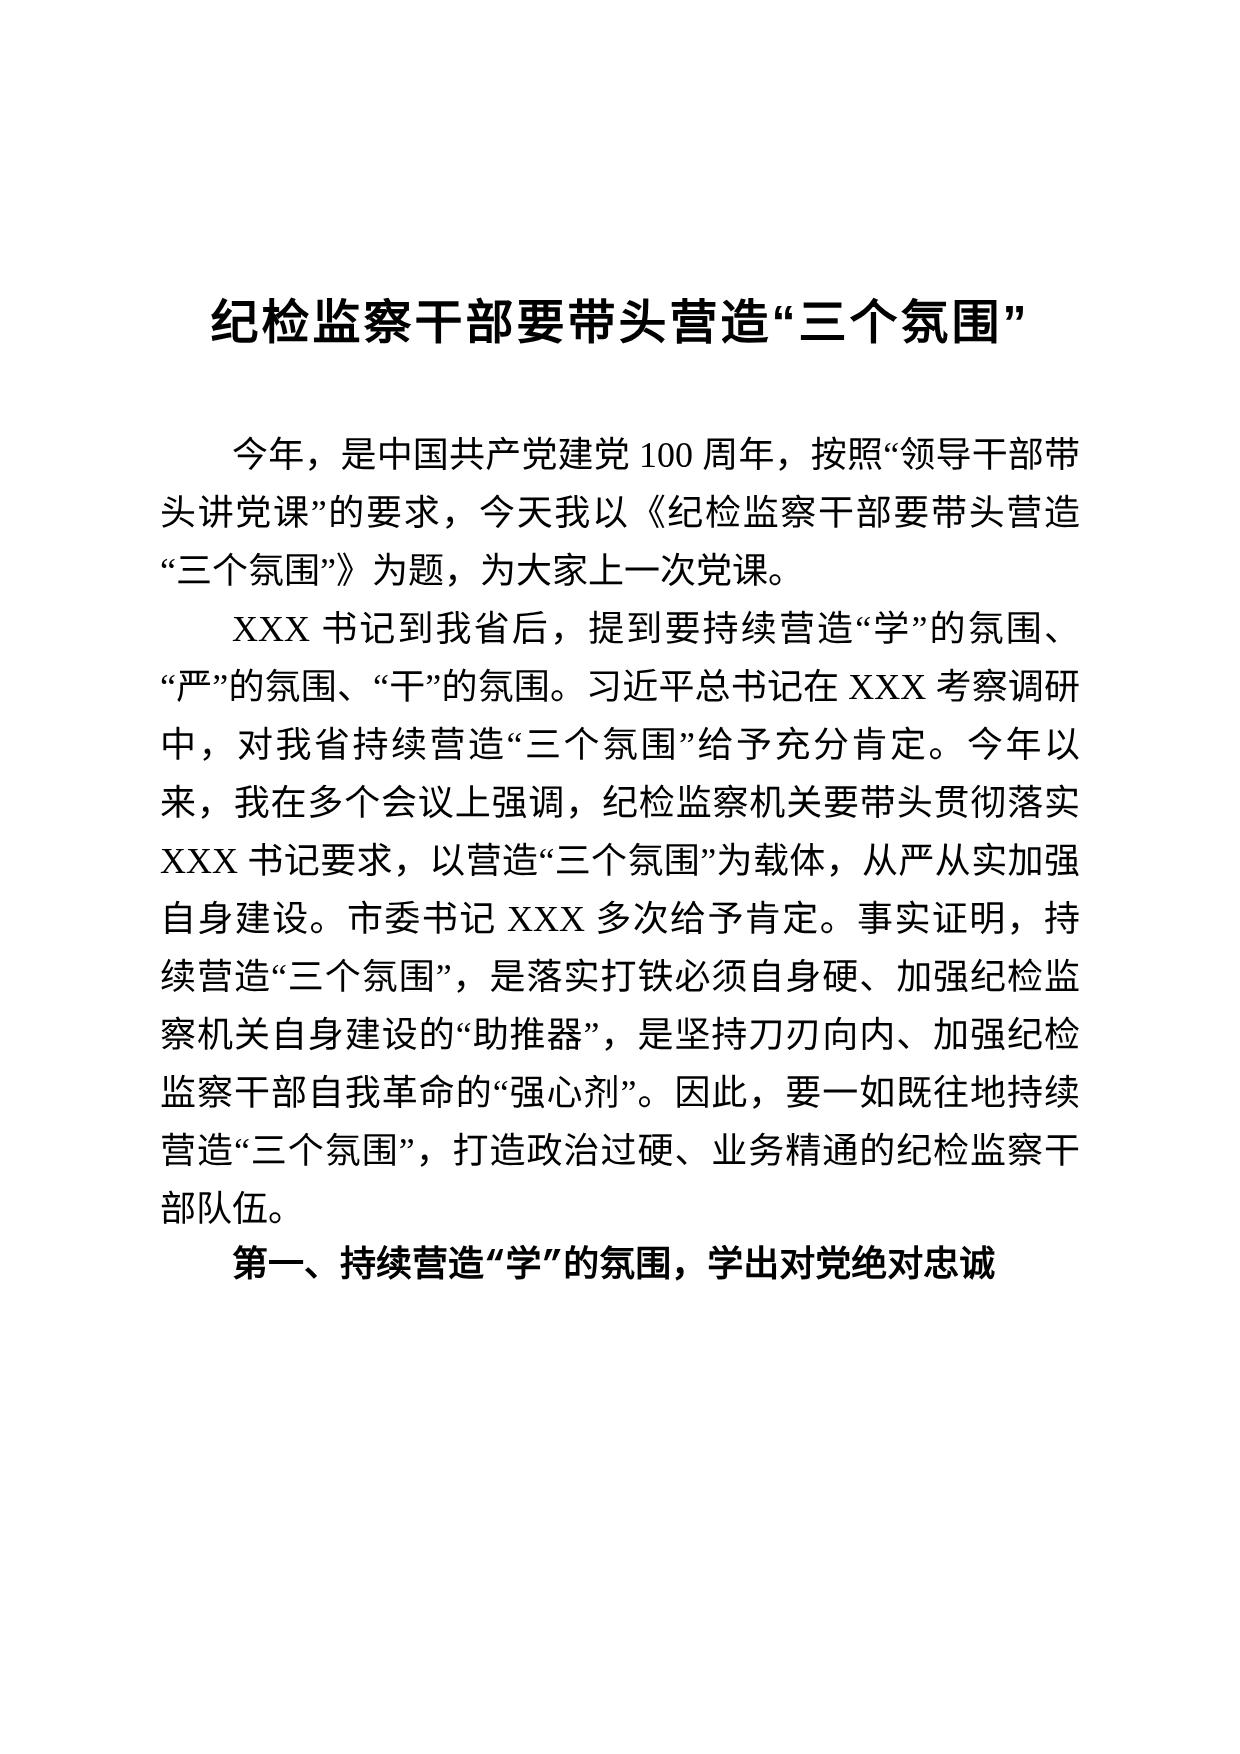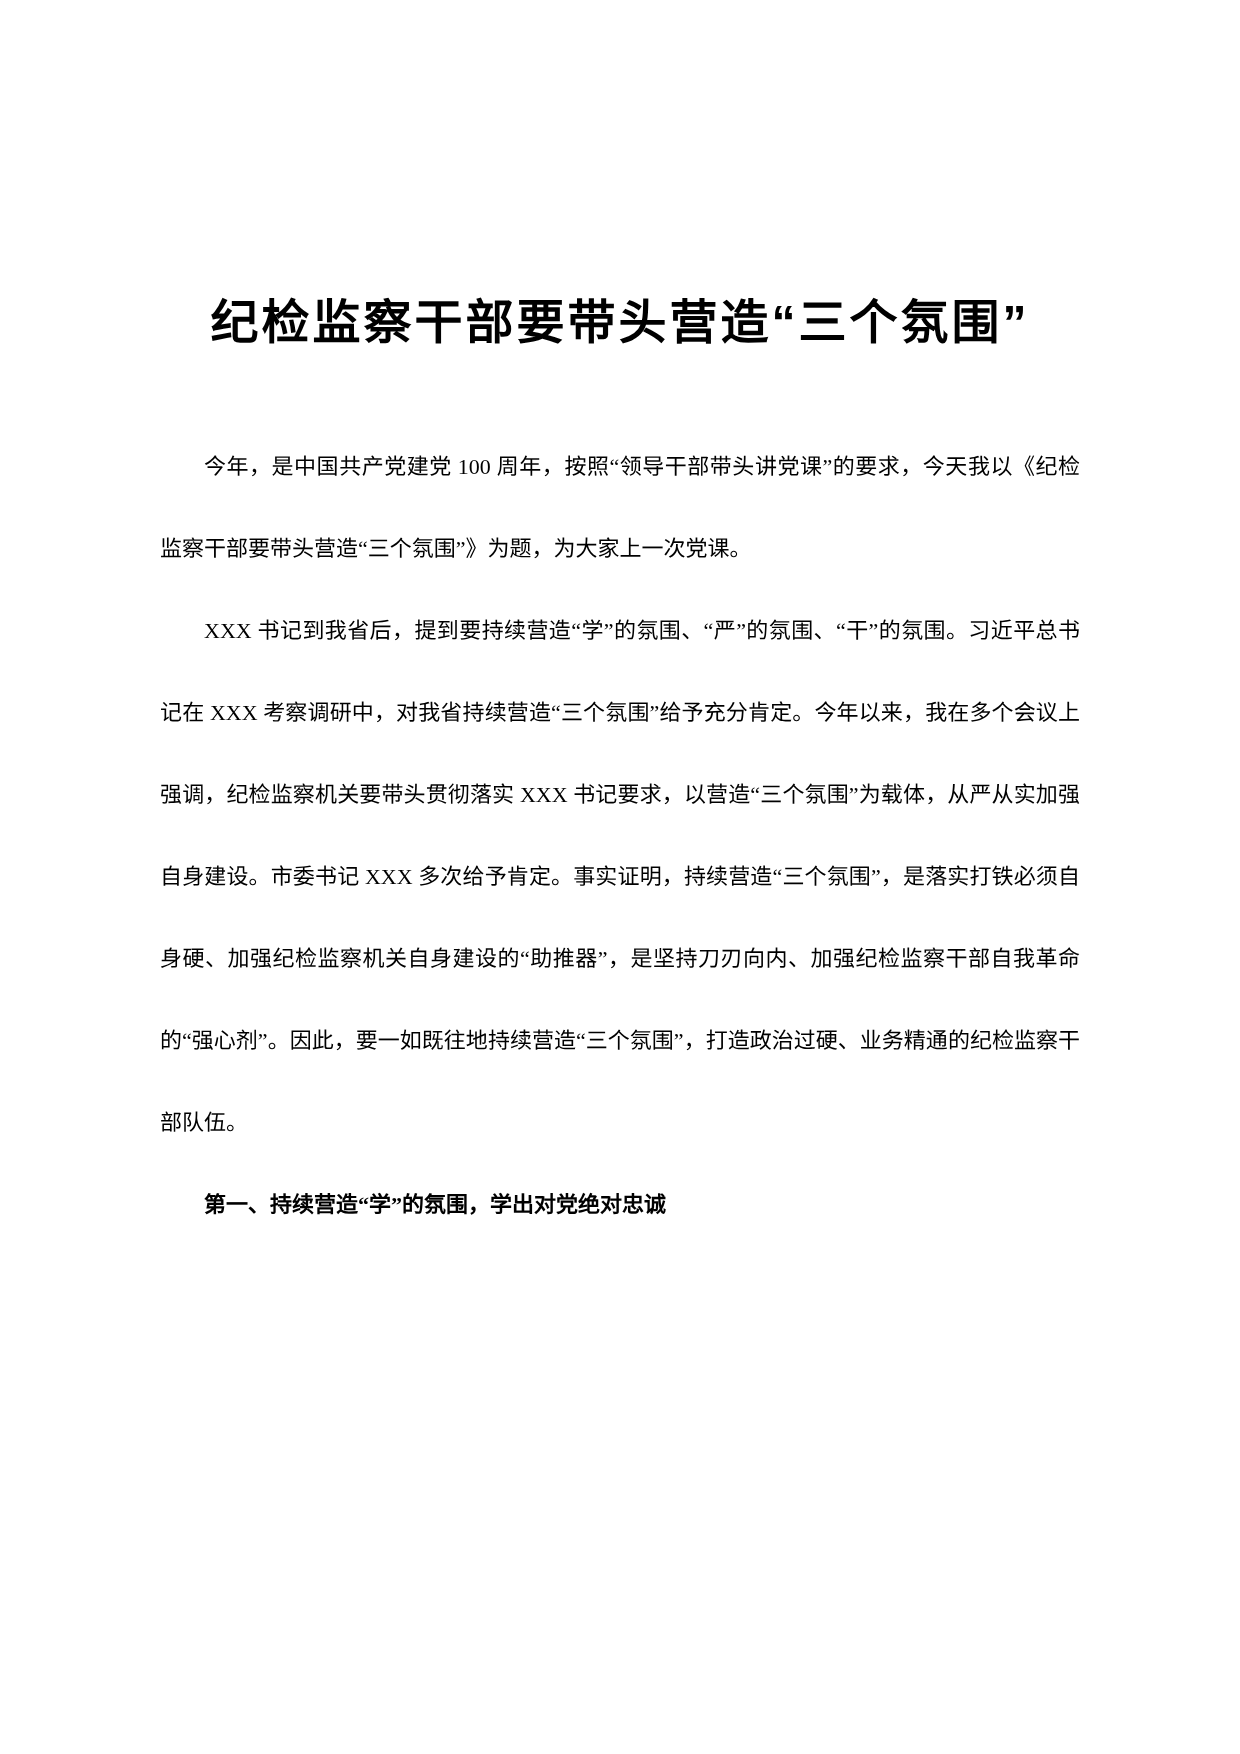--- a/index.html
+++ b/index.html
@@ -24,28 +24,28 @@
     font-family: "Liberation Sans", "DejaVu Sans", sans-serif;
     font-weight: 800;
     font-size: 48px;
     line-height: 46px;
     letter-spacing: 3px;
     text-align: center;
     white-space: nowrap;
   }
   .para {
     margin: 0;
-    font-size: 22px;
-    line-height: 82px;
+    font-size: 36px;
+    line-height: 58px;
     text-align: justify;
     text-indent: 2em;
     letter-spacing: 0;
   }
   .para.heading {
-    font-family: Liberation Serif, serif;
+    font-family: Liberation Mono, monospace;
     font-weight: 700;
   }
 </style>
 </head>
 <body>
 
 <div class="page">
   <h1 class="doc-title">纪检监察干部要带头营造“三个氛围”</h1>
 
   <p class="para">今年，是中国共产党建党 100 周年，按照“领导干部带头讲党课”的要求，今天我以《纪检监察干部要带头营造“三个氛围”》为题，为大家上一次党课。</p>

